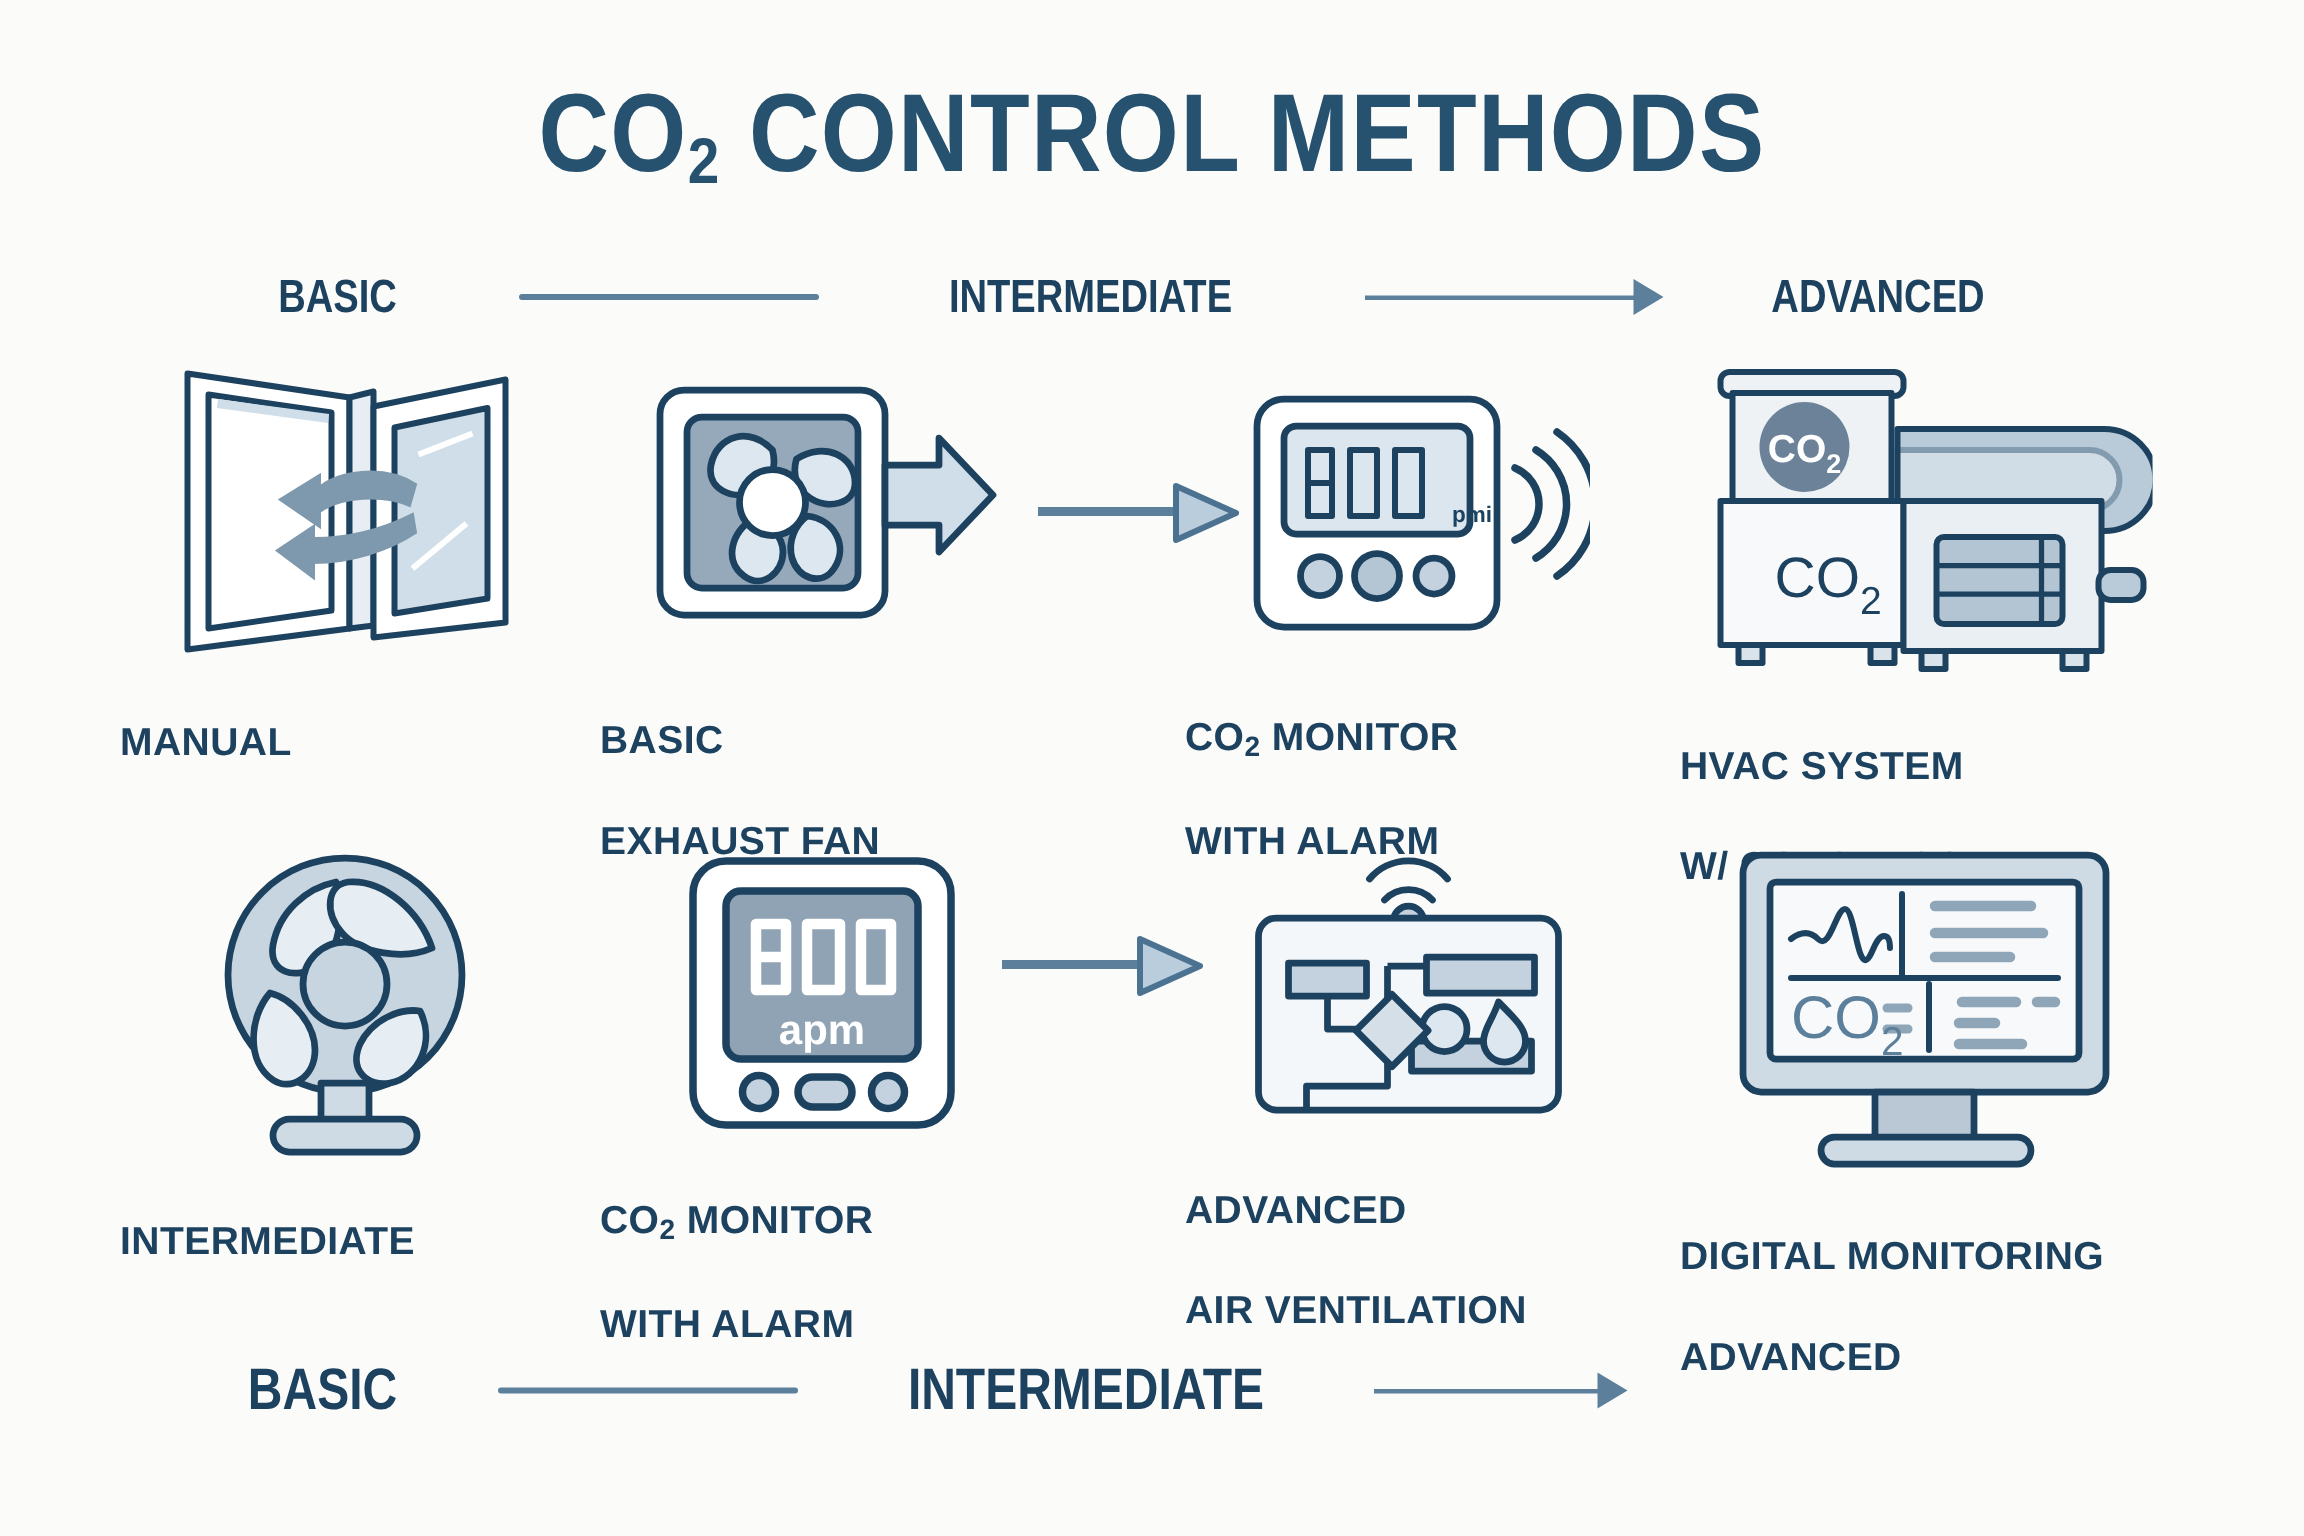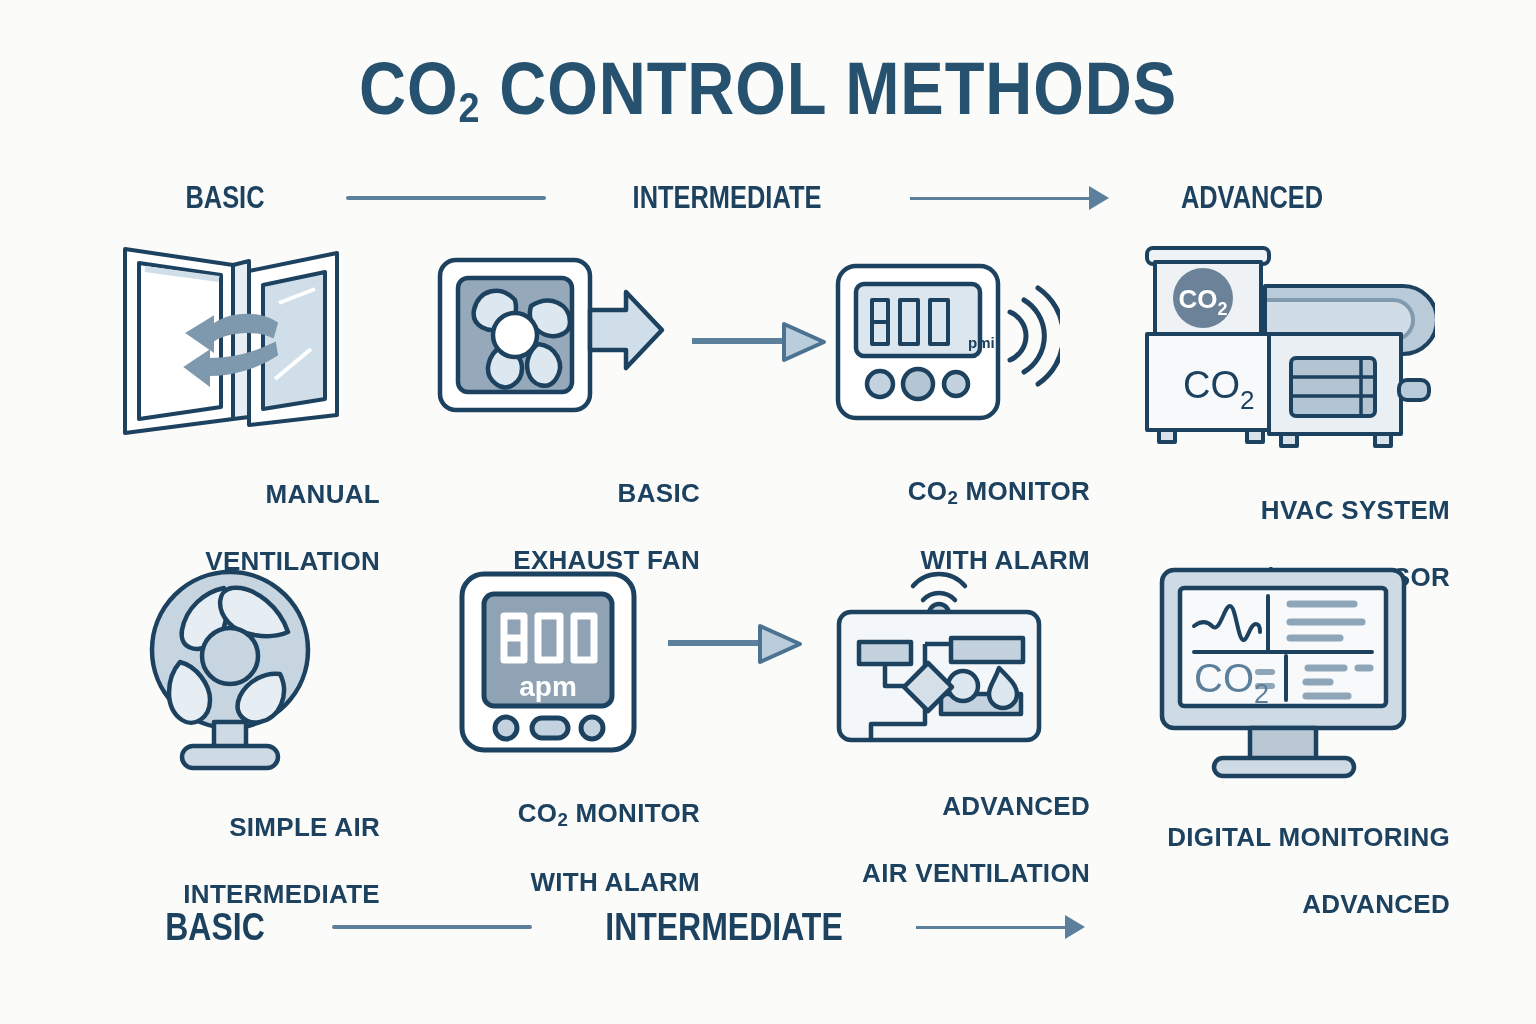--- a/index.html
+++ b/index.html
@@ -45,21 +45,21 @@
   .arrowline .shaft{height:3px;background:#5c7f9b;}
   .arrowline .head{
     width:0;height:0;
     border-top:12px solid transparent;
     border-bottom:12px solid transparent;
     border-left:20px solid #5c7f9b;
     margin-left:-1px;
   }
 
   
-  .item{position:absolute; text-align:right;}
+  .item{position:absolute; text-align:left;}
   .item .art{display:flex; align-items:center; justify-content:center;}
   .label{
     margin-top:6px;
     font-size:26px;
     font-weight:600;
     line-height:1.28;
     color:#1d4260;
     letter-spacing:0.3px;
     white-space:pre-line;
   }
@@ -103,21 +103,20 @@
           <path d="M160 140 L196 110" stroke="#ffffff" stroke-width="4"></path>
         </g>
         <g fill="#7e99ad" stroke="#7e99ad" stroke-width="2">
           <path d="M162 84 C140 70 110 76 98 86 L98 78 L72 94 L98 112 L98 102 C112 92 140 90 158 98 Z"></path>
           <path d="M160 104 C132 118 110 120 94 120 L94 112 L70 128 L94 146 L94 136 C118 136 144 128 162 116 Z"></path>
         </g>
       </svg>
     </div>
     <div class="label">
       <div>MANUAL</div>
-      <div>VENTILATION</div>
     </div>
   </div>
 
   <div class="item" style="left:400px;top:248px;width:300px;">
     <div class="art">
       <svg width="240" height="190" viewBox="0 0 240 190">
         <g stroke="#1d4260" stroke-width="4.5" stroke-linejoin="round">
           <rect x="10" y="12" width="150" height="150" rx="16" fill="#ffffff"></rect>
           <rect x="28" y="30" width="114" height="114" rx="10" fill="#95a9ba"></rect>
           <path d="M160 62 L196 62 L196 44 L232 82 L196 120 L196 102 L160 102 Z" fill="#cfdee8"></path>
@@ -229,21 +228,20 @@
             <path d="M60 100 C46 116 44 146 62 158 C74 166 90 156 90 138 C90 122 76 104 60 100 Z"></path>
             <path d="M160 112 C170 132 160 156 140 160 C126 163 112 152 120 134 C128 118 146 110 160 112 Z"></path>
           </g>
           <circle cx="110" cy="94" r="28" fill="#c7d5e0"></circle>
           <rect x="94" y="160" width="32" height="30" fill="#cfdbe4"></rect>
           <rect x="62" y="184" width="96" height="22" rx="11" fill="#cfdbe4"></rect>
         </g>
       </svg>
     </div>
     <div class="label">
-      <div>SIMPLE AIR</div>
       <div>INTERMEDIATE</div>
     </div>
   </div>
 
   <div class="item" style="left:400px;top:566px;width:300px;">
     <div class="art">
       <svg width="200" height="192" viewBox="0 0 200 192">
         <g stroke="#1d4260" stroke-width="5" stroke-linejoin="round">
           <rect x="12" y="8" width="172" height="176" rx="22" fill="#ffffff"></rect>
           <rect x="34" y="28" width="128" height="112" rx="10" fill="#8fa3b4"></rect>

